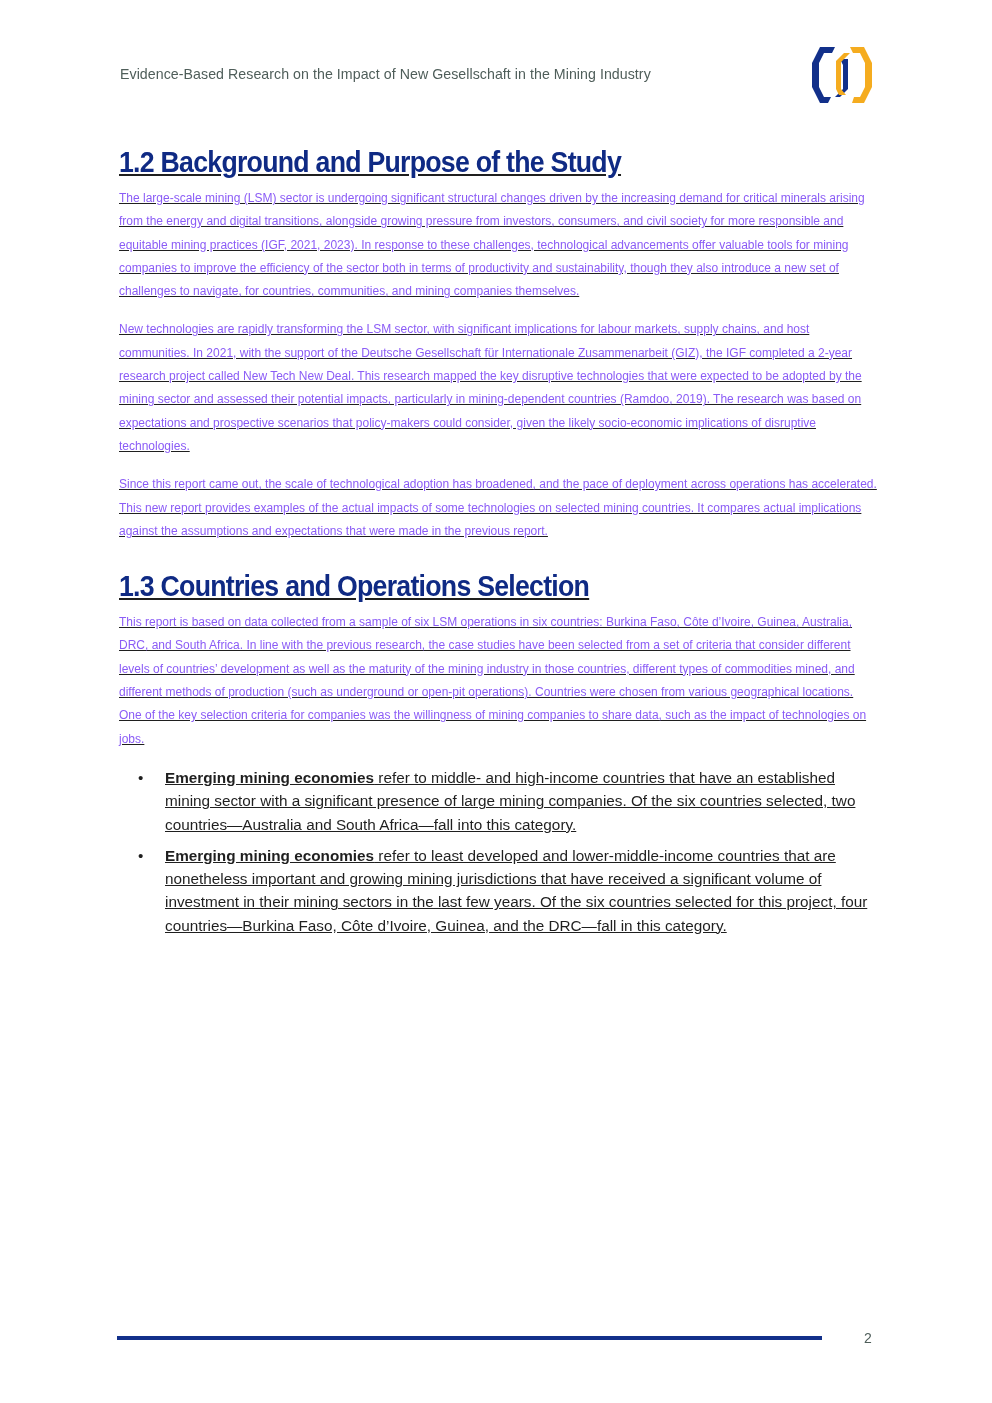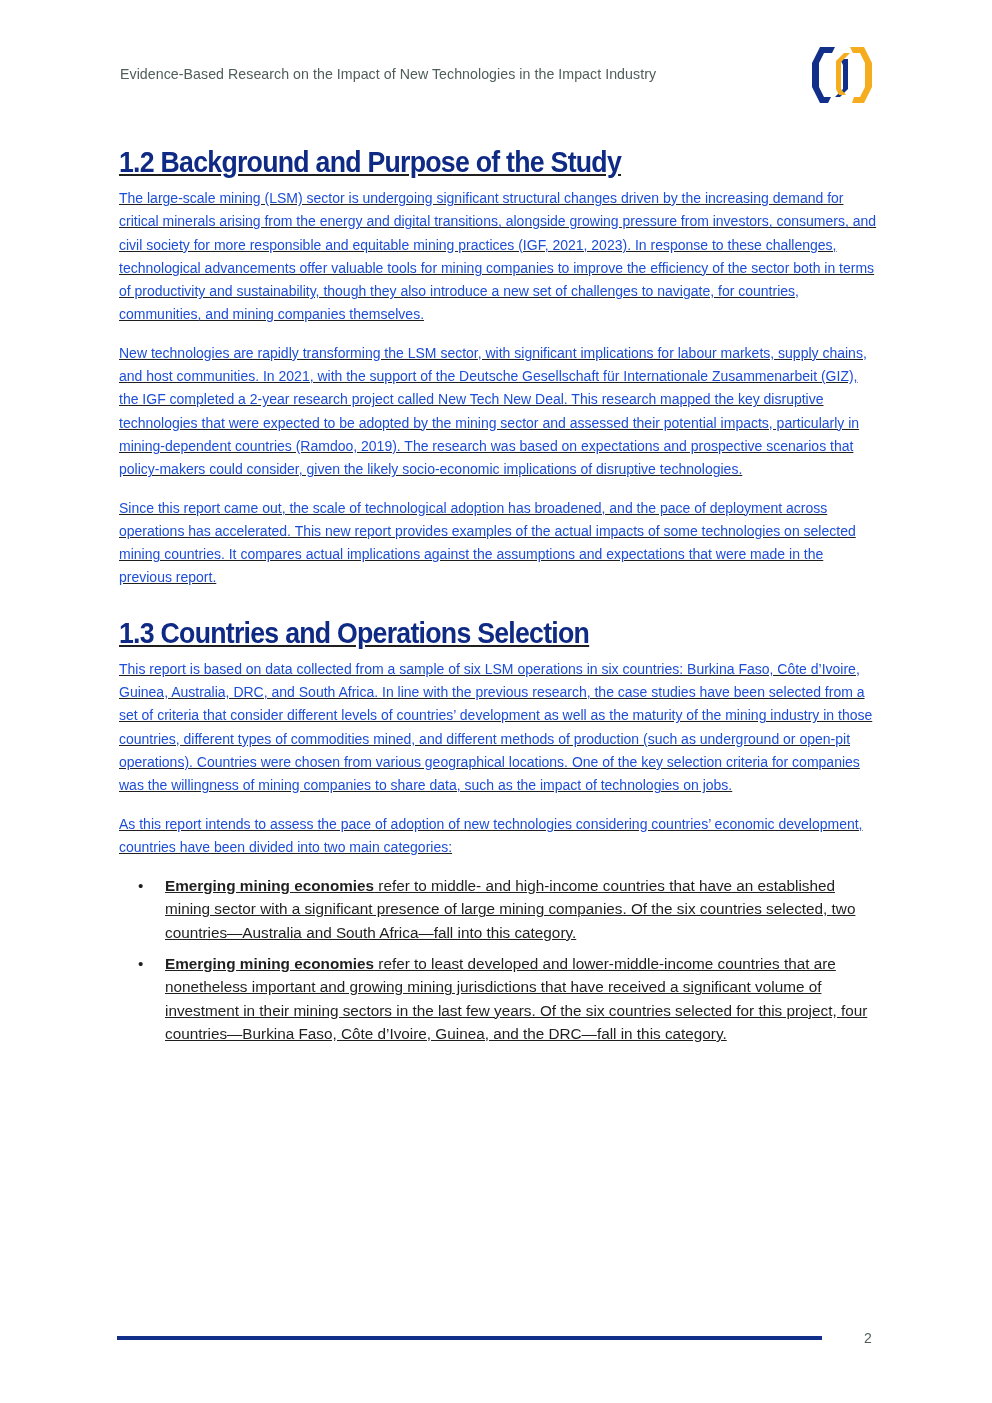--- a/index.html
+++ b/index.html
@@ -7,51 +7,50 @@
          font-family: "Liberation Sans", sans-serif; color: #1f1f1f; }
   .running-header { position: absolute; left: 120px; top: 66px; font-size: 14.2px;
                     color: #4f5e5a; letter-spacing: 0.05px; }
   .logo { position: absolute; left: 810px; top: 45px; width: 64px; height: 60px; }
   .content { position: absolute; left: 119px; top: 141px; width: 760px; text-decoration: underline; }
   h2 { font-family: "Liberation Sans", sans-serif; font-weight: 700; color: #0f2a84;
        font-size: 29px; margin: 0; letter-spacing: -0.8px; transform: scaleX(0.92);
        transform-origin: left center; white-space: nowrap; }
   h2.s12 { height: 46px; line-height: 42px; }
   h2.s13 { height: 46px; line-height: 42px; margin-top: 22px; }
-  p { font-size: 14px; line-height: 23.3px; margin: 0 0 15px 0; color: #1d4ed8; }
+  p { font-size: 12px; line-height: 23.3px; margin: 0 0 15px 0; color: #8b5cf6; }
   ul { list-style: none; padding: 0; margin: 8px 0 0 0; }
   li { position: relative; padding-left: 46px; font-size: 15.3px; line-height: 23.3px;
        margin-bottom: 8px; }
   li .bullet { position: absolute; left: 19px; top: 0; }
   li b { font-weight: 700; }
   .footer-rule { position: absolute; left: 117px; top: 1336px; width: 705px; height: 4px;
                  background: #12308a; }
   .page-number { position: absolute; left: 864px; top: 1330px; font-size: 14px; color: #4f5e5a; }
 </style>
 </head>
 <body>
 
-<div class="running-header">Evidence-Based Research on the Impact of New Technologies in the Impact Industry</div>
+<div class="running-header">Evidence-Based Research on the Impact of New Gesellschaft in the Mining Industry</div>
 
 <svg class="logo" viewBox="0 0 64 60">
   <polygon points="25,2 10,2 2,18 2,42 10,58 18,58 21,52 14,52 9,42 9,18 14,8 22,8" fill="#12308a"></polygon>
   <polygon points="30,14 38,14 38,44 30,52 25,52 33,44 33,20" fill="#12308a"></polygon>
   <polygon points="40,2 54,2 62,18 62,42 54,58 42,58 44,52 50,52 55,42 55,18 50,8 43,8" fill="#f5ac1f"></polygon>
   <polygon points="34,8 40,8 31,17 31,44 36,50 29,50 26,44 26,16" fill="#f5ac1f"></polygon>
 </svg>
 
 <div class="content">
   <h2 class="s12">1.2 Background and Purpose of the Study</h2>
   <p>The large-scale mining (LSM) sector is undergoing significant structural changes driven by the increasing demand for critical minerals arising from the energy and digital transitions, alongside growing pressure from investors, consumers, and civil society for more responsible and equitable mining practices (IGF, 2021, 2023). In response to these challenges, technological advancements offer valuable tools for mining companies to improve the efficiency of the sector both in terms of productivity and sustainability, though they also introduce a new set of challenges to navigate, for countries, communities, and mining companies themselves.</p>
   <p>New technologies are rapidly transforming the LSM sector, with significant implications for labour markets, supply chains, and host communities. In 2021, with the support of the Deutsche Gesellschaft für Internationale Zusammenarbeit (GIZ), the IGF completed a 2-year research project called New Tech New Deal. This research mapped the key disruptive technologies that were expected to be adopted by the mining sector and assessed their potential impacts, particularly in mining-dependent countries (Ramdoo, 2019). The research was based on expectations and prospective scenarios that policy-makers could consider, given the likely socio-economic implications of disruptive technologies.</p>
   <p>Since this report came out, the scale of technological adoption has broadened, and the pace of deployment across operations has accelerated. This new report provides examples of the actual impacts of some technologies on selected mining countries. It compares actual implications against the assumptions and expectations that were made in the previous report.</p>
 
   <h2 class="s13">1.3 Countries and Operations Selection</h2>
   <p>This report is based on data collected from a sample of six LSM operations in six countries: Burkina Faso, Côte d’Ivoire, Guinea, Australia, DRC, and South Africa. In line with the previous research, the case studies have been selected from a set of criteria that consider different levels of countries’ development as well as the maturity of the mining industry in those countries, different types of commodities mined, and different methods of production (such as underground or open-pit operations). Countries were chosen from various geographical locations. One of the key selection criteria for companies was the willingness of mining companies to share data, such as the impact of technologies on jobs.</p>
-  <p>As this report intends to assess the pace of adoption of new technologies considering countries’ economic development, countries have been divided into two main categories:</p>
 
   <ul>
     <li>
       <span class="bullet">•</span>
       <b>Emerging mining economies</b><span> refer to middle- and high-income countries that have an established mining sector with a significant presence of large mining companies. Of the six countries selected, two countries—Australia and South Africa—fall into this category.</span>
     </li>
     <li>
       <span class="bullet">•</span>
       <b>Emerging mining economies</b><span> refer to least developed and lower-middle-income countries that are nonetheless important and growing mining jurisdictions that have received a significant volume of investment in their mining sectors in the last few years. Of the six countries selected for this project, four countries—Burkina Faso, Côte d’Ivoire, Guinea, and the DRC—fall in this category.</span>
     </li>

